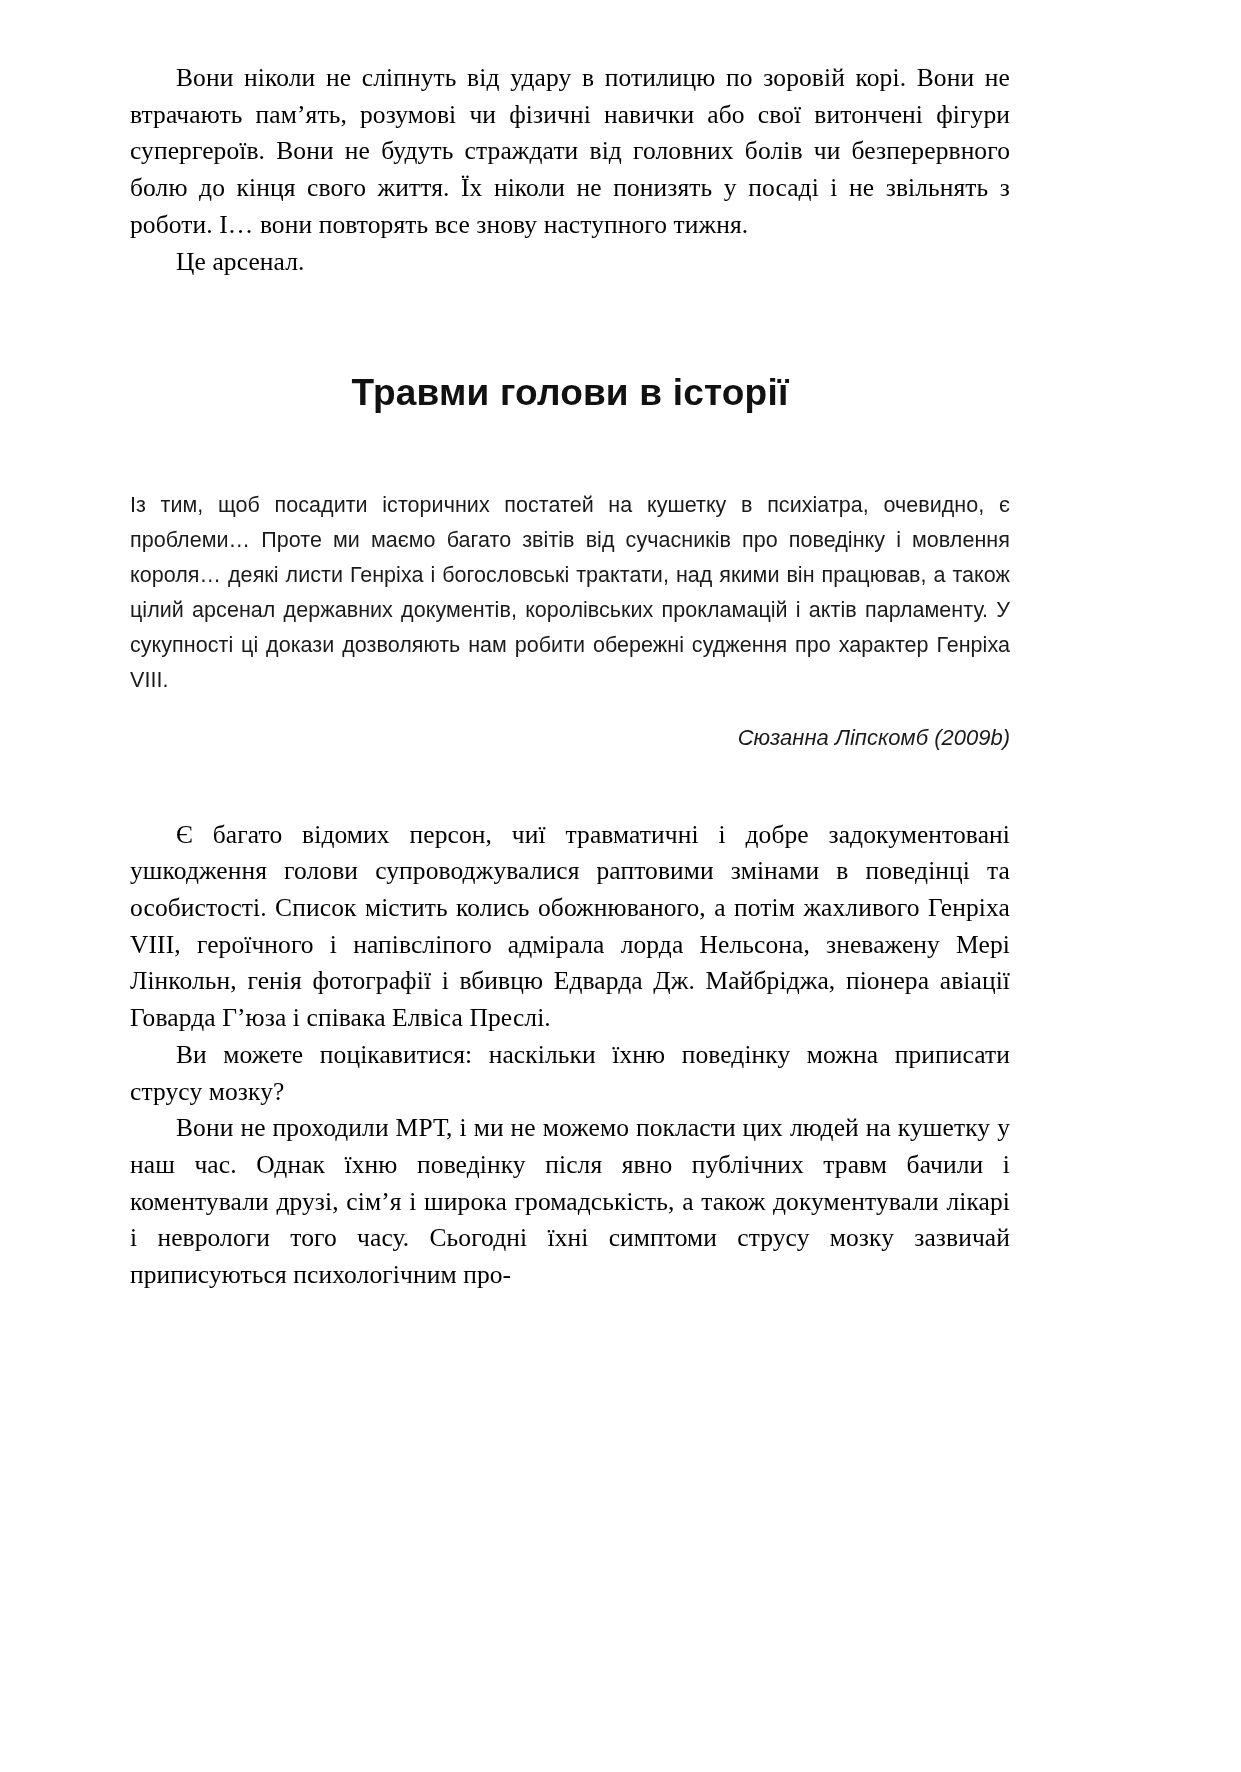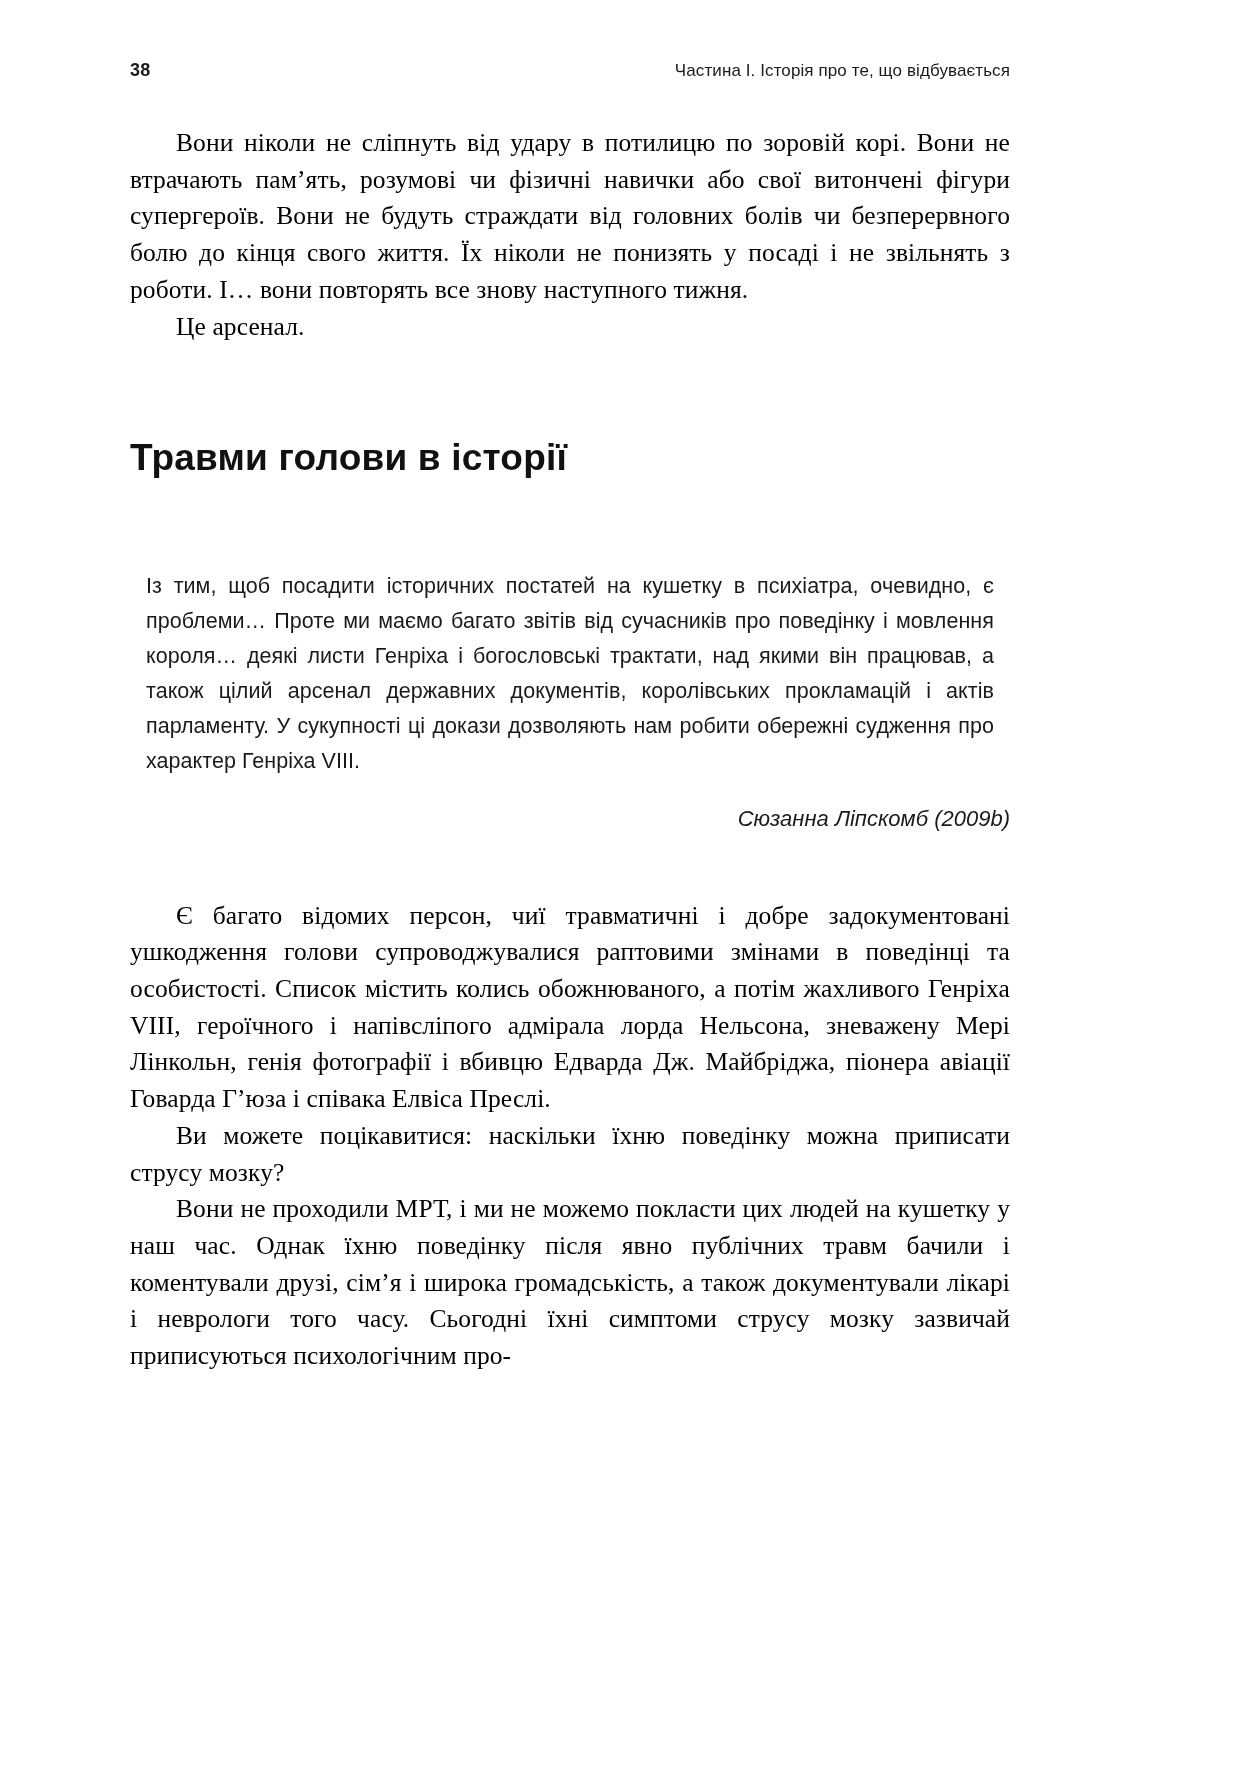--- a/index.html
+++ b/index.html
@@ -54,52 +54,49 @@
     text-indent: 46px;
   }
   h2.section-title {
     font-family: "Liberation Sans", sans-serif;
     font-weight: 700;
     font-size: 37px;
     letter-spacing: 0.2px;
     margin: 0;
     padding: 0;
     color: #111111;
+    text-align: center;
   }
   .epigraph {
     font-family: "Liberation Sans", sans-serif;
     font-size: 21.5px;
     line-height: 1.63;
     text-align: justify;
     color: #1a1a1a;
-    margin: 16px;
+    margin: 0;
     letter-spacing: 0.05px;
   }
   .epigraph-source {
     font-family: "Liberation Sans", sans-serif;
     font-style: italic;
     font-size: 22px;
     text-align: right;
     margin-top: 26px;
     color: #1a1a1a;
   }
   .gap-large { height: 92px; }
   .gap-after-title { height: 74px; }
   .gap-after-epigraph { height: 66px; }
 </style>
 </head>
 <body>
 
 <div class="page">
   <div class="content">
 
-    <div class="header-row">
-      <span class="page-number">38</span>
-      <span class="running-head">Частина I. Історія про те, що відбувається</span>
-    </div>
 
     <p class="body indent">Вони ніколи не сліпнуть від удару в потилицю по зоровій корі. Вони не втрачають пам’ять, розумові чи фізичні навички або свої витончені фігури супергероїв. Вони не будуть страждати від головних болів чи безперервного болю до кінця свого життя. Їх ніколи не понизять у посаді і не звільнять з роботи. І… вони повторять все знову наступного тижня.</p>
     <p class="body indent">Це арсенал.</p>
 
     <div class="gap-large"></div>
 
     <h2 class="section-title">Травми голови в історії</h2>
 
     <div class="gap-after-title"></div>
 

